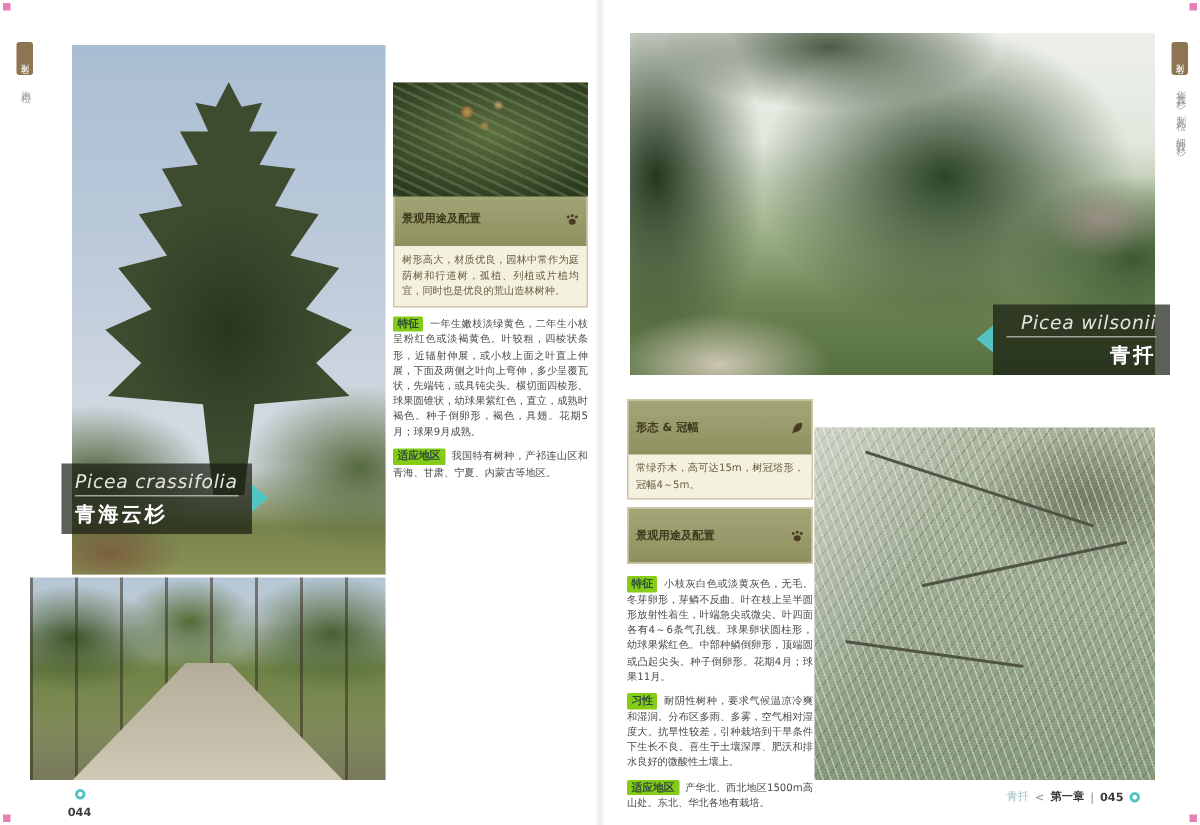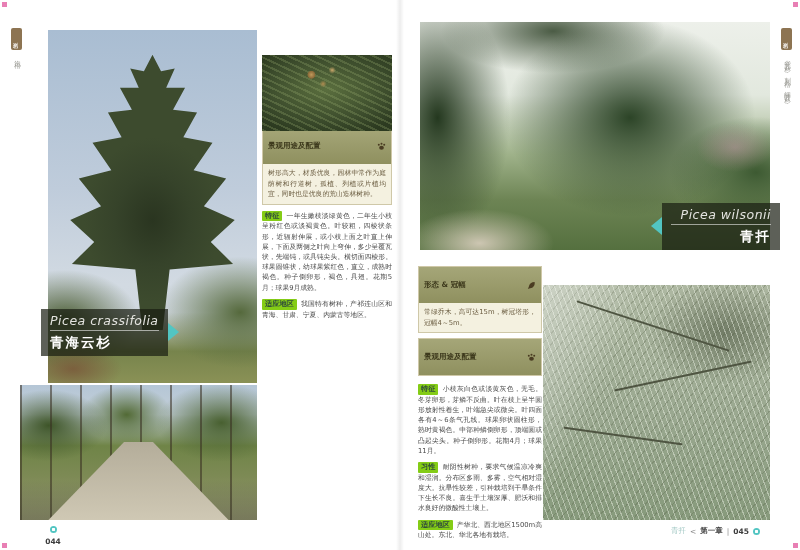--- a/index.html
+++ b/index.html
@@ -222,21 +222,21 @@
         <svg viewBox="0 0 10 10" width="9" height="9" fill="#4a3c22">
             <circle cx="2" cy="3" r="1.1"></circle>
             <circle cx="5" cy="2" r="1.1"></circle>
             <circle cx="8" cy="3" r="1.1"></circle>
             <ellipse cx="5" cy="6.5" rx="2.6" ry="2.2"></ellipse>
           </svg>
       </div>
     </div>
 
     <div class="para">
-      <span class="plabel">特征</span><span>小枝灰白色或淡黄灰色，无毛。冬芽卵形，芽鳞不反曲。叶在枝上呈半圆形放射性着生，叶端急尖或微尖。叶四面各有4～6条气孔线。球果卵状圆柱形，熟时黄褐色。中部种鳞倒卵形，顶端圆或凸起尖头。种子倒卵形。花期4月；球果11月。</span>
+      <span class="plabel">特征</span><span>小枝灰白色或淡黄灰色，无毛。冬芽卵形，芽鳞不反曲。叶在枝上呈半圆形放射性着生，叶端急尖或微尖。叶四面各有4～6条气孔线。球果卵状圆柱形，幼球果紫红色。中部种鳞倒卵形，顶端圆或凸起尖头。种子倒卵形。花期4月；球果11月。</span>
     </div>
     <div class="para">
       <span class="plabel">习性</span><span>耐阴性树种，要求气候温凉冷爽和湿润。分布区多雨、多雾，空气相对湿度大。抗旱性较差，引种栽培到干旱条件下生长不良。喜生于土壤深厚、肥沃和排水良好的微酸性土壤上。</span>
     </div>
     <div class="para">
       <span class="plabel">适应地区</span><span>产华北、西北地区1500m高山处。东北、华北各地有栽培。</span>
     </div>
   </div>
 
   <div class="photo photo-needles">

